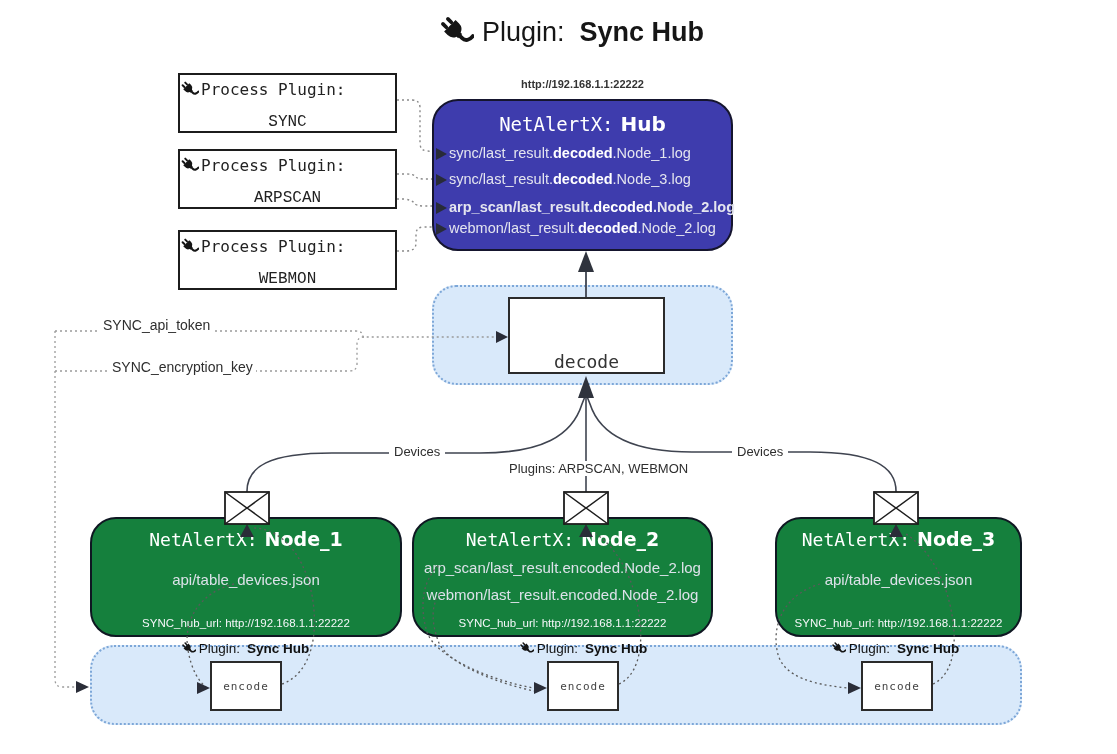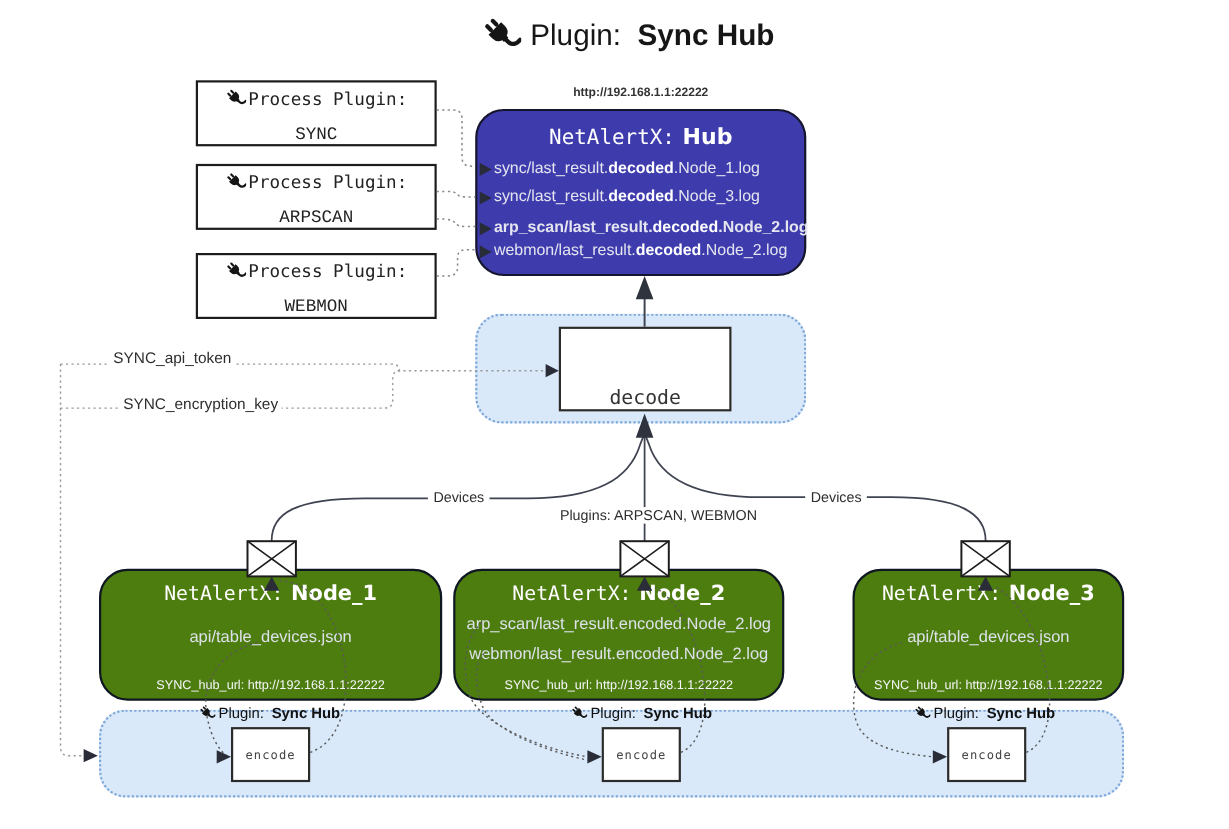--- a/index.html
+++ b/index.html
@@ -7,21 +7,21 @@
           font-family:"Liberation Sans",sans-serif;color:#1c1c1c;}
   .abs{position:absolute;}
 
   
   .title{left:438px;top:14px;display:flex;align-items:center;gap:8px;font-size:27px;color:#161616;}
   .title .bold{font-weight:700;margin-left:7px;}
 
   
   .pp-box{left:178px;width:219px;height:60px;background:#fff;border:2px solid #1c1c1c;
           box-sizing:border-box;text-align:center;z-index:2;}
-  .pp-row1{display:flex;align-items:center;justify-content:center;gap:2px;margin-top:5px;
+  .pp-row1{display:flex;align-items:center;gap:2px;margin-top:5px;
            font-family:"DejaVu Sans Mono",monospace;font-size:16px;color:#222;}
   .pp-row2{font-family:Liberation Mono, monospace;font-size:16px;color:#222;margin-top:14px;}
 
   
   .hub-url{left:432px;top:78px;width:301px;text-align:center;font-size:11px;font-weight:600;color:#333;z-index:3;}
   .hub{left:432px;top:99px;width:301px;height:152px;background:#3e3cad;border:2px solid #15152e;
        border-radius:26px;box-sizing:border-box;z-index:2;}
   .hub-title{position:absolute;top:11px;left:0;right:0;text-align:center;color:#fff;}
   .hub-title .pfx{font-family:"DejaVu Sans Mono",monospace;font-size:19px;}
   .hub-title .nm{font-family:"DejaVu Sans",sans-serif;font-weight:700;font-size:20px;margin-left:7px;}
@@ -32,21 +32,21 @@
 
   
   .panel{background:#d9e9fa;border:2px dotted #7da7d8;border-radius:24px;box-sizing:border-box;z-index:1;}
   .decode-panel{left:432px;top:285px;width:301px;height:100px;}
   .white-box{background:#fff;border:2px solid #2b2b2b;box-sizing:border-box;display:flex;
              align-items:center;justify-content:center;z-index:2;}
   .decode-box{left:508px;top:297px;width:157px;height:77px;font-family:"DejaVu Sans Mono",monospace;
               font-size:18px;color:#333;align-items:flex-end;}
 
   
-  .node{top:517px;height:120px;background:#4d7c0f;border:2px solid #0f1722;border-radius:26px;
+  .node{top:517px;height:120px;background:#15803d;border:2px solid #0f1722;border-radius:26px;
         box-sizing:border-box;z-index:2;color:#fff;}
   .node-title{position:absolute;top:9px;left:0;right:0;text-align:center;white-space:nowrap;}
   .node-title .pfx{font-family:"DejaVu Sans Mono",monospace;font-size:18px;}
   .node-title .nm{font-family:"DejaVu Sans",sans-serif;font-weight:700;font-size:19px;margin-left:7px;}
   .node-file{position:absolute;left:0;right:0;text-align:center;font-size:15px;color:#dde2ea;white-space:nowrap;}
   .node-url{position:absolute;bottom:6px;left:0;right:0;text-align:center;font-size:11.5px;color:#f6f7fa;}
 
   
   .bottom-panel{left:90px;top:645px;width:932px;height:80px;}
   .encode-box{top:661px;width:72px;height:50px;font-family:"DejaVu Sans Mono",monospace;

